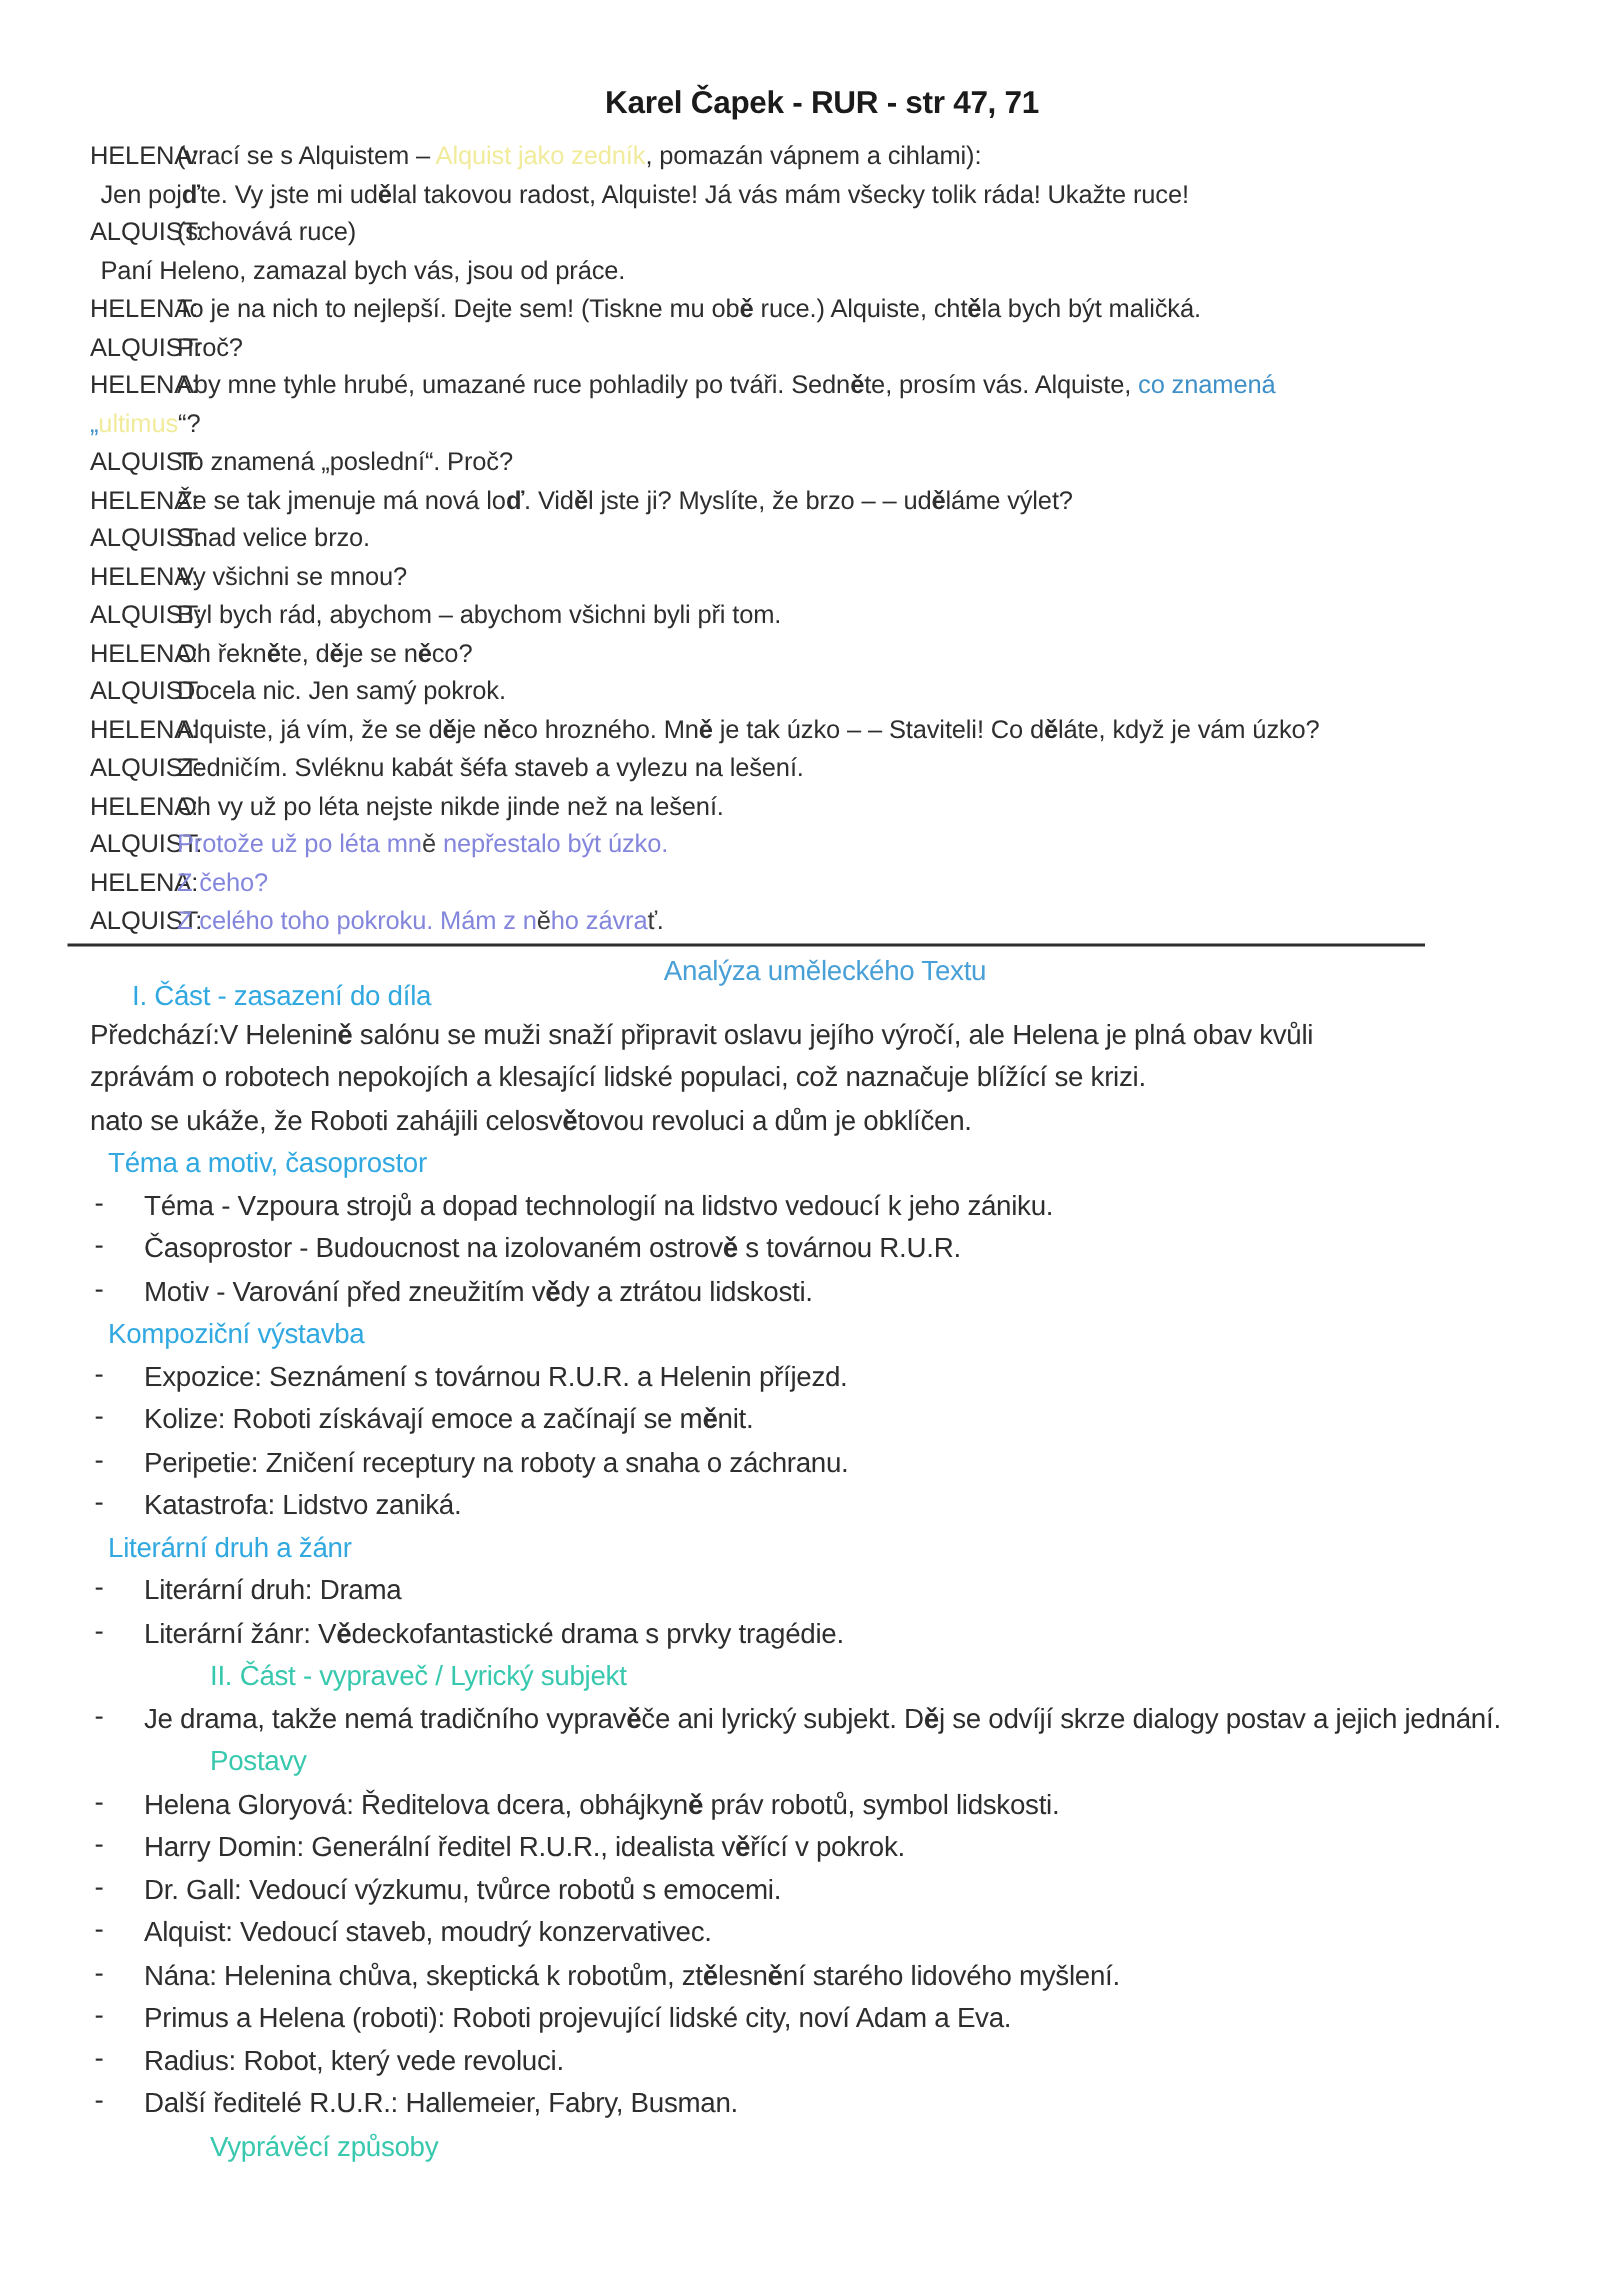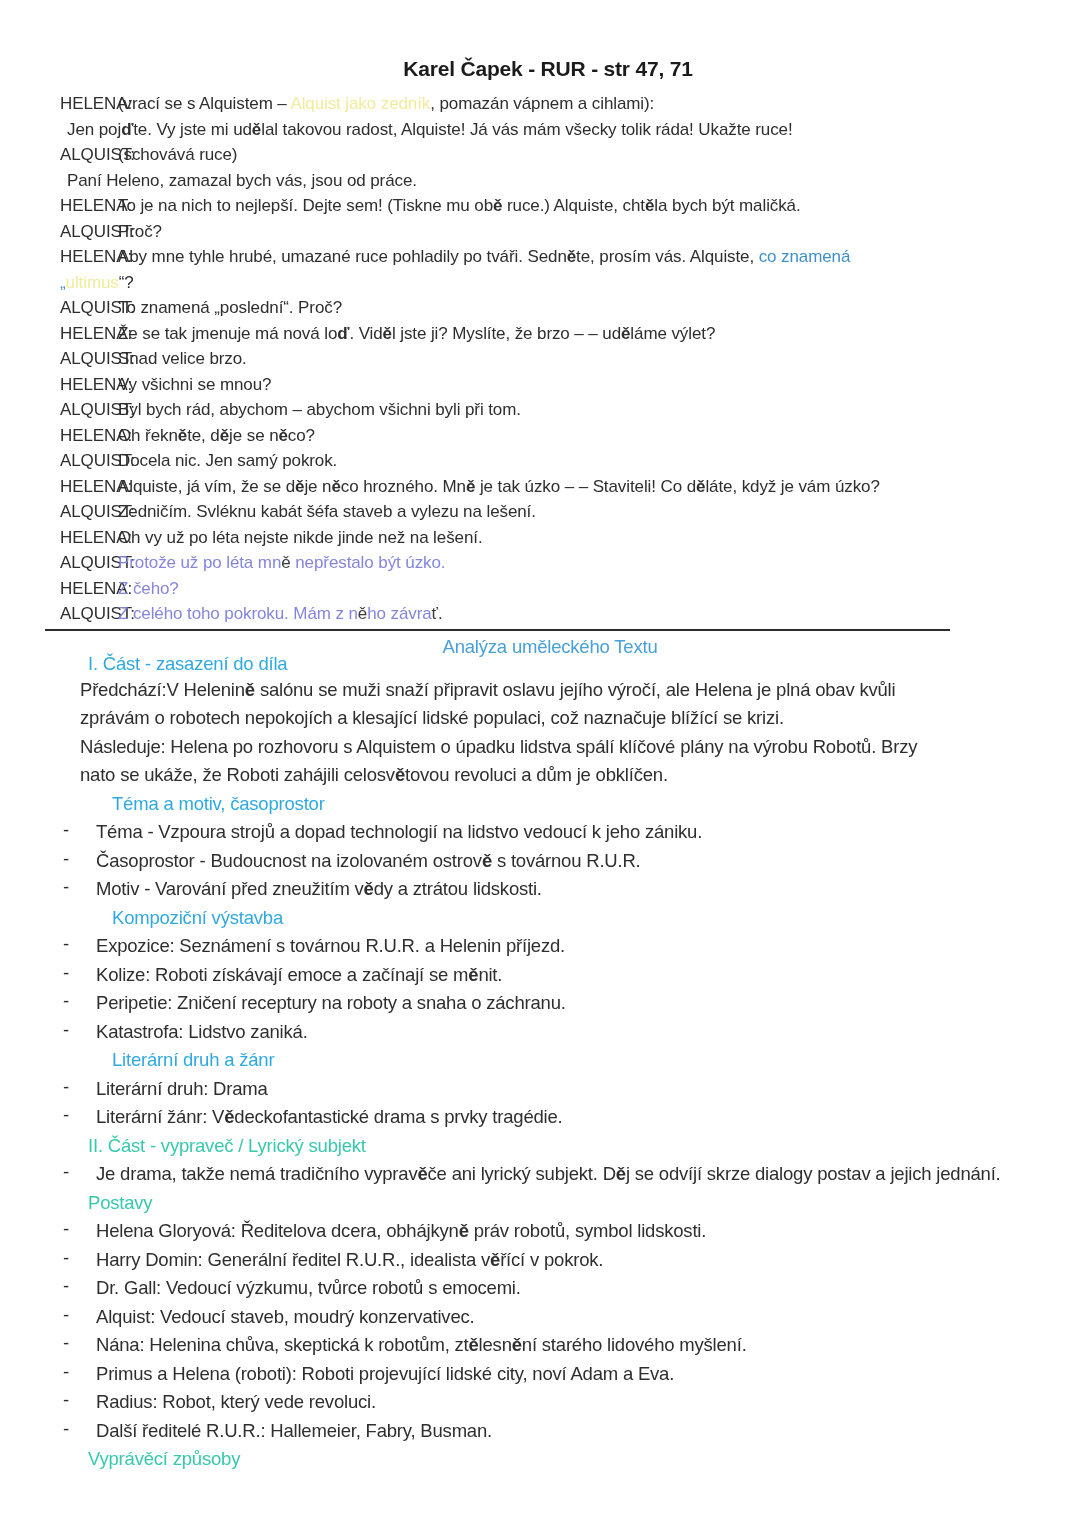--- a/index.html
+++ b/index.html
@@ -25,29 +25,29 @@
   .c-purple{color:var(--purple);}
   .dk{font-weight:600;}
   .c-purple .dk{color:#3c3c3c;font-weight:500;}
   .divider{margin:2px 0 0 45px;width:905px;border-top:2px solid #2d2d2d;}
   .analysis{font-size:18.5px;letter-spacing:-0.2px;}
   .an-center{
     color:var(--lightblue);text-align:center;transform:translateX(10px);
     line-height:22px;margin-top:5px;
   }
   .an-part{color:var(--cyan);padding-left:88px;line-height:24px;margin-top:-6px;}
-  .para-line{padding-left:60px;line-height:28.5px;white-space:pre;margin-left:20px;}
+  .para-line{padding-left:60px;line-height:28.5px;white-space:pre;}
   .bullet{
     position:relative;padding-left:96px;line-height:28.5px;white-space:pre;
   }
   .bullet::before{
     content:"-";position:absolute;left:63px;top:-2px;color:#2e2e2e;
   }
-  .heading-cyan{color:var(--cyan);padding-left:112px;line-height:28.5px;white-space:pre;}
-  .heading-teal{color:var(--teal);padding-left:88px;line-height:28.5px;white-space:pre;}
+  .heading-cyan{color:var(--cyan);padding-left:72px;line-height:28.5px;white-space:pre;}
+  .heading-teal{color:var(--teal);padding-left:120px;line-height:28.5px;white-space:pre;margin-left:20px;}
 </style>
 </head>
 <body>
 
 <div class="page-title">Karel Čapek - RUR - str 47, 71</div>
 
 <div class="dialogue">
     <div class="dlg-row"><span class="speaker">HELENA:</span><span>(vrací se s Alquistem – </span><span class="c-yellow">Alquist jako zedník</span><span>, pomazán vápnem a cihlami):</span></div>
     <div class="dlg-row indent"><span>Jen poj<span class="dk">ď</span>te. Vy jste mi ud<span class="dk">ě</span>lal takovou radost, Alquiste! Já vás mám všecky tolik ráda! Ukažte ruce!</span></div>
     <div class="dlg-row"><span class="speaker">ALQUIST:</span><span>(schovává ruce)</span></div>
@@ -72,21 +72,20 @@
   </div>
 
 <div class="divider"></div>
 
 <div class="analysis">
   <div class="an-center">Analýza uměleckého Textu</div>
   <div class="an-part heading-like">I. Část - zasazení do díla</div>
   <div id="an-items">
       <div class="para-line">Předchází:V Helenin<span class="dk">ě</span> salónu se muži snaží připravit oslavu jejího výročí, ale Helena je plná obav kvůli</div>
       <div class="para-line">zprávám o robotech nepokojích a klesající lidské populaci, což naznačuje blížící se krizi.</div>
-      <div class="para-line">Následuje: Helena po rozhovoru s Alquistem o úpadku lidstva spálí klíčové plány na výrobu Robotů. Brzy</div>
       <div class="para-line">nato se ukáže, že Roboti zahájili celosv<span class="dk">ě</span>tovou revoluci a dům je obklíčen.</div>
       <div class="heading-cyan">Téma a motiv, časoprostor</div>
       <div class="bullet">Téma - Vzpoura strojů a dopad technologií na lidstvo vedoucí k jeho zániku.</div>
       <div class="bullet">Časoprostor - Budoucnost na izolovaném ostrov<span class="dk">ě</span> s továrnou R.U.R.</div>
       <div class="bullet">Motiv - Varování před zneužitím v<span class="dk">ě</span>dy a ztrátou lidskosti.</div>
       <div class="heading-cyan">Kompoziční výstavba</div>
       <div class="bullet">Expozice: Seznámení s továrnou R.U.R. a Helenin příjezd.</div>
       <div class="bullet">Kolize: Roboti získávají emoce a začínají se m<span class="dk">ě</span>nit.</div>
       <div class="bullet">Peripetie: Zničení receptury na roboty a snaha o záchranu.</div>
       <div class="bullet">Katastrofa: Lidstvo zaniká.</div>

